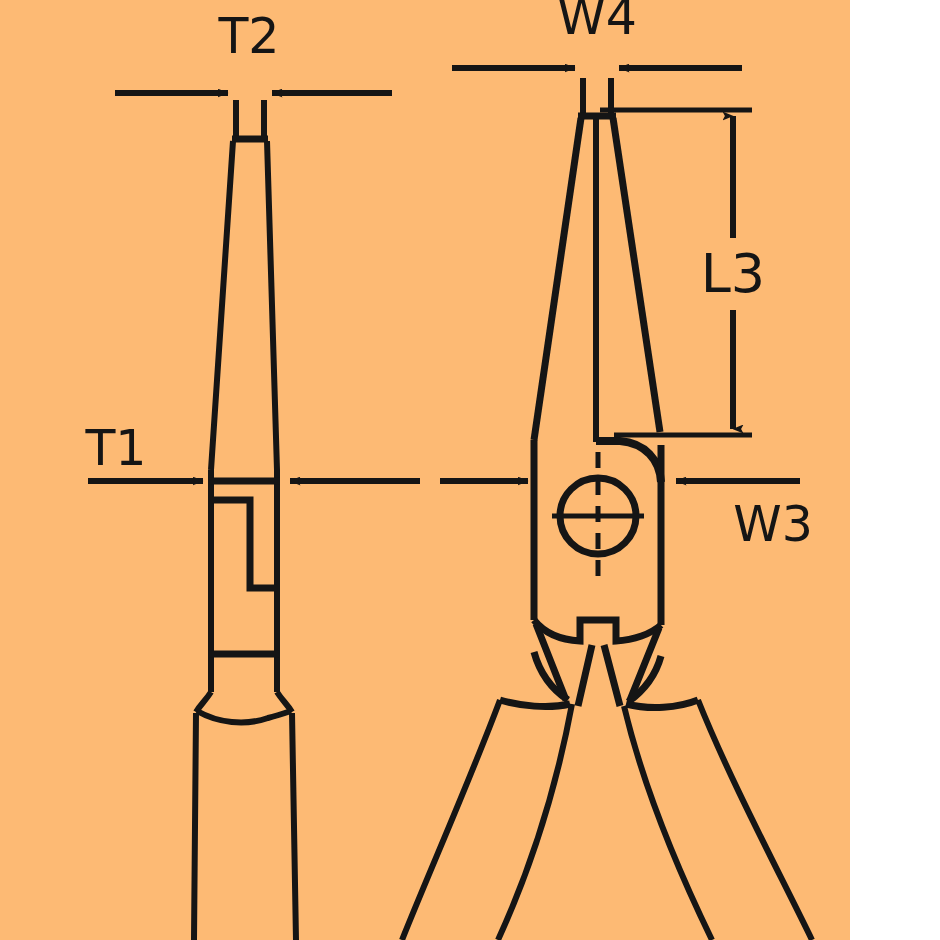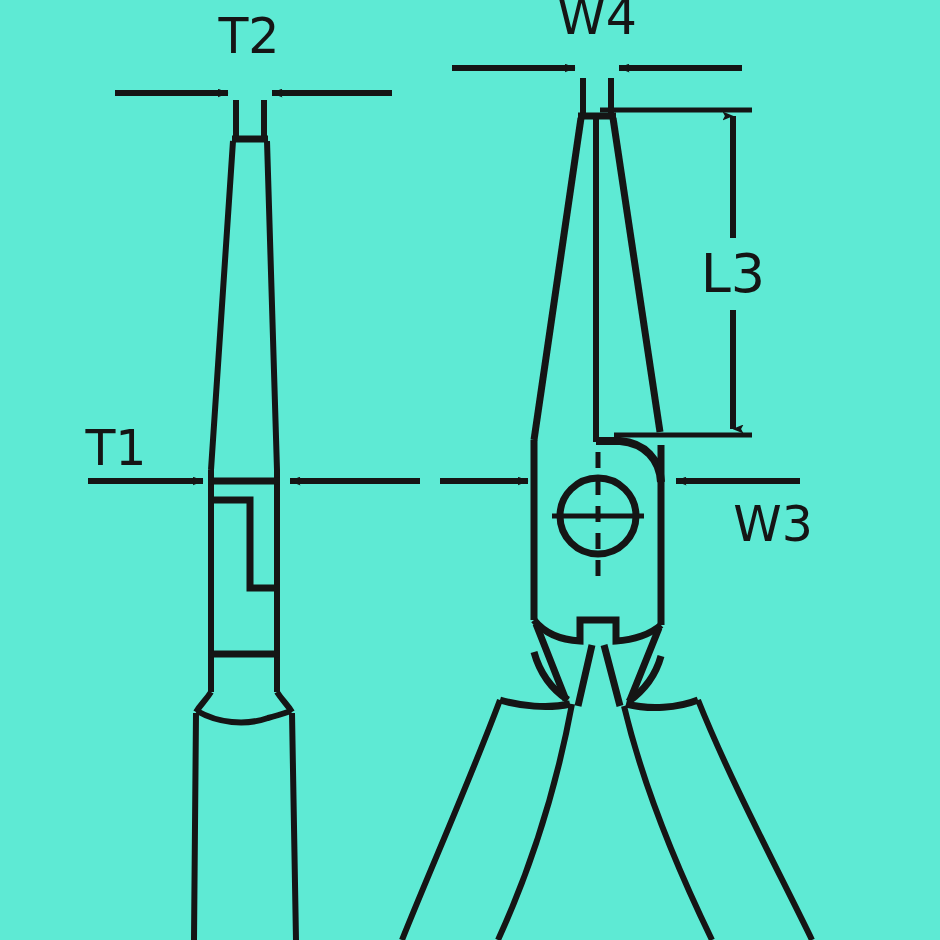--- a/index.html
+++ b/index.html
@@ -9,23 +9,23 @@
     background: #ffffff;
   }
   body {
     width: 940px;
     height: 940px;
     overflow: hidden;
     font-family: "DejaVu Sans", sans-serif;
   }
   #drawing-root {
     position: relative;
-    width: 940px;
+    width: 850px;
     height: 940px;
-    background: #5eead4;
+    background: #fdba74;
   }
   #drawing-svg {
     position: absolute;
     left: 0;
     top: 0;
     width: 940px;
     height: 940px;
     display: block;
   }
   .dim-label {

